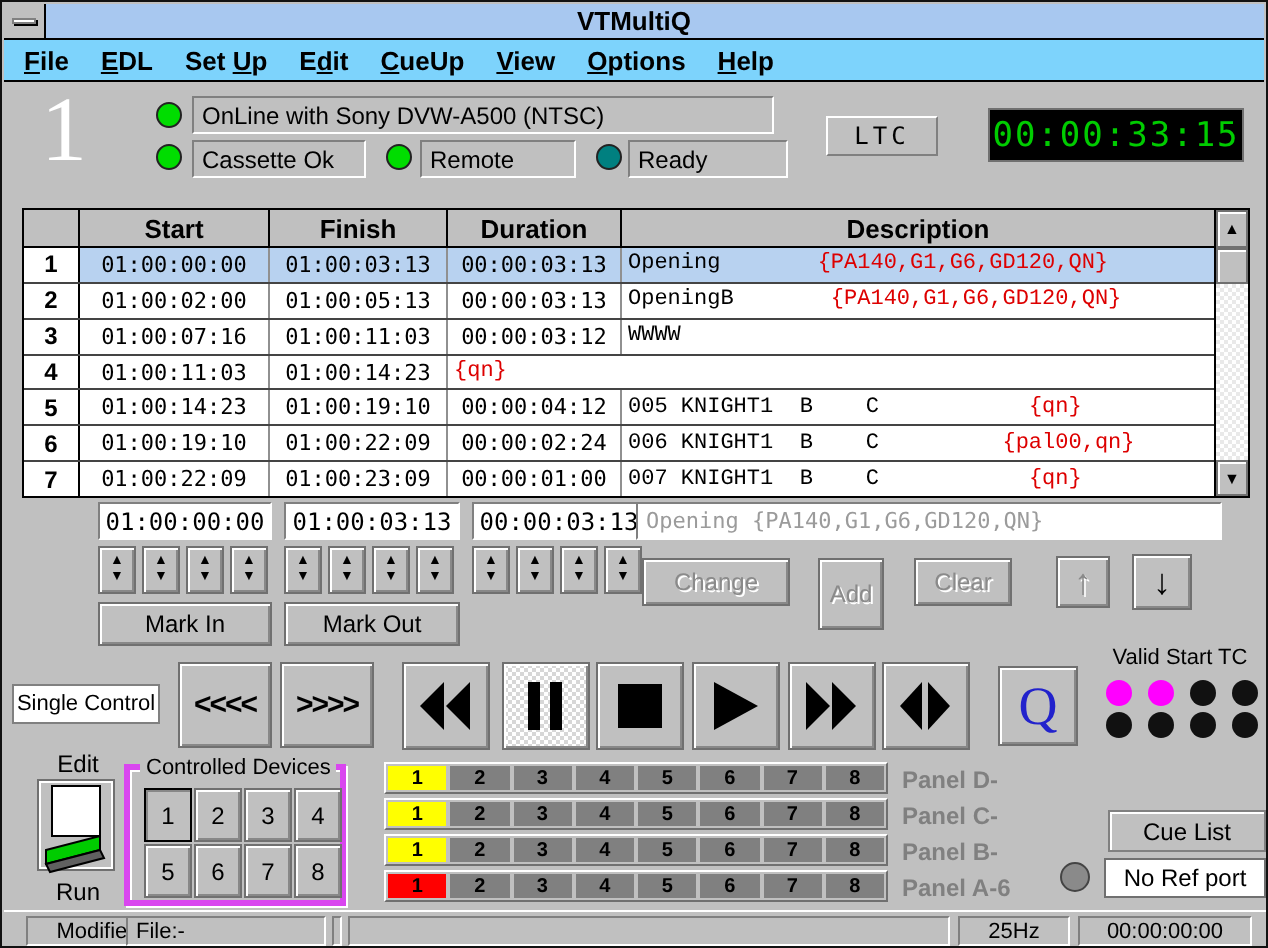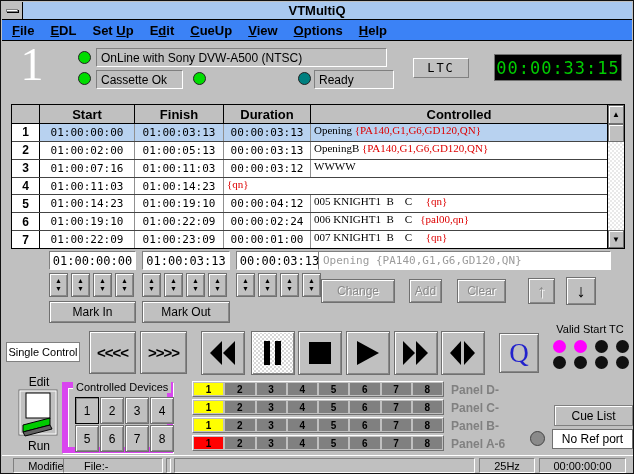--- a/index.html
+++ b/index.html
@@ -9,21 +9,21 @@
 
   
   .titlebar{position:absolute;left:1px;top:1px;width:630px;height:18px;background:#a8c8f0;
             border-bottom:1px solid #000;display:flex;align-items:center;justify-content:center;}
   .title{font-weight:bold;font-size:13px;color:#000;}
   .sysbox{position:absolute;left:0;top:0;width:21px;height:17px;background:#c0c0c0;
           border-right:1px solid #000;display:flex;align-items:center;justify-content:center;}
   .sysdash{width:12px;height:3px;background:#fff;border:1px solid #808080;box-shadow:1px 1px 0 #000;}
 
   
-  .menubar{position:absolute;left:1px;top:19px;width:630px;height:21px;background:#3b82f6;
+  .menubar{position:absolute;left:1px;top:19px;width:630px;height:21px;background:#7dd3fc;
            border-bottom:1px solid #000;display:flex;align-items:center;padding-left:2px;}
   .menu-item{font-weight:bold;font-size:13px;color:#000;padding:0 8px;white-space:pre;}
   .menu-item u{text-decoration:underline;}
 
   
   .big-one{position:absolute;left:12px;top:40px;width:38px;text-align:center;color:#fff;
            font-family:"Liberation Serif",serif;font-size:46px;line-height:48px;}
   .led{position:absolute;width:13px;height:13px;border-radius:50%;border:1px solid #222;}
   .statusbox{position:absolute;background:#c0c0c0;border:1px solid;border-color:#808080 #fff #fff #808080;
              font-size:12px;color:#000;display:flex;align-items:center;padding:0 4px;}
@@ -44,22 +44,22 @@
   .th-num{width:28px;}.th-start{width:95px;}.th-finish{width:89px;}.th-dur{width:87px;}
   .th-desc{flex:1;border-right:none;}
   .tbody{flex:1;display:flex;flex-direction:column;}
   .trow{flex:1;display:flex;background:#fff;border-bottom:1px solid #444;align-items:stretch;}
   .trow:last-child{border-bottom:none;}
   .c-num{width:28px;font-weight:bold;font-size:12px;display:flex;align-items:center;justify-content:center;
          border-right:1px solid #000;background:#fff;}
   .c-tc{font-family:"DejaVu Sans Mono",monospace;font-size:11px;display:flex;align-items:center;
         justify-content:center;border-right:1px solid #909090;}
   .c-start{width:95px;}.c-finish{width:89px;}.c-dur{width:87px;}
-  .c-desc{flex:1;font-family:Liberation Serif, serif;font-size:11px;display:flex;
-          padding-left:3px;white-space:pre;overflow:hidden;}
+  .c-desc{flex:1;font-family:Liberation Mono, monospace;font-size:11px;display:flex;align-items:center;
+          padding-left:3px;white-space:pre;overflow:hidden;gap:42px;}
   .c-desc .red{color:#dd0000;}
   .trow.selected .c-tc,.trow.selected .c-desc{background:#b8d2f0;}
   .table-scroll{width:17px;border-left:1px solid #000;display:flex;flex-direction:column;background:#fff;}
   .scroll-btn{height:19px;background:#c0c0c0;border:1px solid #707070;box-shadow:inset 1px 1px 0 #fff;
               display:flex;align-items:center;justify-content:center;font-size:8px;color:#000;}
   .scroll-thumb{height:18px;background:#c0c0c0;border:1px solid #707070;box-shadow:inset 1px 1px 0 #fff;}
   .scroll-track{flex:1;background-color:#e9e9e9;
       background-image:linear-gradient(45deg,#fff 25%,transparent 25%,transparent 75%,#fff 75%),
                        linear-gradient(45deg,#fff 25%,transparent 25%,transparent 75%,#fff 75%);
       background-size:4px 4px;background-position:0 0,2px 2px;}
@@ -97,21 +97,21 @@
   .qbtn{font-family:"Liberation Serif",serif;font-size:27px;color:#2222cc;}
   .valid-label{position:absolute;left:545px;top:322px;width:88px;text-align:center;font-size:11px;}
   .tc-dots{position:absolute;left:552px;top:339px;display:grid;grid-template-columns:repeat(4,13px);
            grid-auto-rows:13px;column-gap:8px;row-gap:3px;}
   .tc-dot{width:13px;height:13px;border-radius:50%;}
 
   
   .small-label{position:absolute;font-size:12px;color:#000;}
   .switch{position:absolute;left:17px;top:388px;width:40px;height:50px;}
   .groupbox{position:absolute;left:61px;top:381px;width:111px;height:71px;
-            border:6px solid #d946ef;box-shadow:1px 1px 0 #fff,inset 1px 1px 0 #fff;}
+            border:3px solid #d946ef;box-shadow:1px 1px 0 #fff,inset 1px 1px 0 #fff;}
   .group-title{position:absolute;left:5px;top:-7px;background:#c0c0c0;padding:0 3px;font-size:11px;
                white-space:nowrap;}
   .devgrid{position:absolute;left:7px;top:9px;display:grid;grid-template-columns:repeat(4,24px);
            grid-auto-rows:27px;gap:1px;}
   .devbtn{background:#c0c0c0;border:1px solid #707070;box-shadow:inset 1px 1px 0 #fff,inset -1px -1px 0 #888;
           display:flex;align-items:center;justify-content:center;font-size:12px;color:#000;}
   .devbtn.pressed{border-color:#000;box-shadow:inset 1px 1px 0 #888;}
 
   
   .channel-grid{position:absolute;left:191px;top:380px;width:320px;height:72px;}
@@ -157,33 +157,34 @@
       <div class="menu-item"><u>O</u><span>p</span><span>t</span><span>i</span><span>o</span><span>n</span><span>s</span></div>
       <div class="menu-item"><u>H</u><span>e</span><span>l</span><span>p</span></div>
     </div>
 
   <div class="big-one">1</div>
   <div class="led" style="left: 77px; top: 50px; background: rgb(0, 221, 0);"></div>
   <div class="statusbox" style="left:95px;top:47px;width:291px;height:19px;">OnLine with Sony DVW-A500 (NTSC)</div>
   <div class="led" style="left: 77px; top: 71px; background: rgb(0, 221, 0);"></div>
   <div class="statusbox" style="left:95px;top:69px;width:87px;height:19px;">Cassette Ok</div>
   <div class="led" style="left: 192px; top: 71px; background: rgb(0, 221, 0);"></div>
+  <div class="statusbox" style="left:209px;top:69px;width:78px;height:19px;">Remote</div>
   <div class="led" style="left: 297px; top: 71px; background: rgb(0, 128, 128);"></div>
   <div class="statusbox" style="left:313px;top:69px;width:80px;height:19px;">Ready</div>
   <div class="ltcbox">LTC</div>
   <div class="tcdisplay">00:00:33:15</div>
 
   <div class="table-wrap">
     <div class="table-main">
       <div class="thead">
         <div class="th th-num"></div>
         <div class="th th-start">Start</div>
         <div class="th th-finish">Finish</div>
         <div class="th th-dur">Duration</div>
-        <div class="th th-desc">Controlled</div>
+        <div class="th th-desc">Description</div>
       </div>
       <div class="tbody">
           <div class="trow selected">
             <div class="c-num">1</div>
             <div class="c-tc c-start">01:00:00:00</div>
             <div class="c-tc c-finish">01:00:03:13</div>
             <div class="c-tc c-dur">00:00:03:13</div>
             <div class="c-desc"><span>Opening </span><span class="red">{PA140,G1,G6,GD120,QN}</span></div>
           </div>
           <div class="trow">
@@ -293,21 +294,21 @@
       </div>
       <div class="spinner">
         <span>▲</span>
         <span>▼</span>
       </div>
     </div>
 
   <div class="btn" style="left:48px;top:300px;width:87px;height:22px;">Mark In</div>
   <div class="btn" style="left:141px;top:300px;width:88px;height:22px;">Mark Out</div>
   <div class="btn disabled" style="left:320px;top:278px;width:74px;height:24px;">Change</div>
-  <div class="btn disabled" style="left:408px;top:278px;width:33px;height:24px;">Add</div>
+  <div class="btn disabled" style="left:408px;top:278px;width:33px;height:36px;">Add</div>
   <div class="btn disabled" style="left:456px;top:278px;width:49px;height:24px;">Clear</div>
   <div class="btn disabled arrow-glyph" style="left:527px;top:277px;width:27px;height:26px;">↑</div>
   <div class="btn arrow-glyph" style="left:565px;top:276px;width:30px;height:28px;">↓</div>
 
   <div class="single-control">Single Control</div>
   <div class="btn skip" style="left:88px;top:330px;width:47px;height:43px;">&lt;&lt;&lt;&lt;</div>
   <div class="btn skip" style="left:139px;top:330px;width:47px;height:43px;">&gt;&gt;&gt;&gt;</div>
 
   <div class="btn tbtn" style="left:200px;top:330px;width:44px;height:44px;">
     <svg width="28" height="26" viewBox="0 0 28 26">
@@ -437,20 +438,20 @@
         <div class="panel-label">Panel A-6</div>
       </div>
     </div>
 
   <div class="cuelist">Cue List</div>
   <div class="noref-led"></div>
   <div class="noref">No Ref port</div>
 
   <div class="statusbar">
     <div class="sbar-panel center" style="left:11px;width:72px;">Modified</div>
-    <div class="sbar-panel" style="left:61px;width:100px;padding-left:20px;">File:-</div>
+    <div class="sbar-panel" style="left:61px;width:100px;padding-left:4px;">File:-</div>
     <div class="sbar-panel" style="left:164px;width:5px;"></div>
     <div class="sbar-panel" style="left:172px;width:301px;"></div>
     <div class="sbar-panel center" style="left:477px;width:56px;">25Hz</div>
     <div class="sbar-panel center" style="left:537px;width:87px;">00:00:00:00</div>
   </div>
 
 </div>
 
 </body></html>

